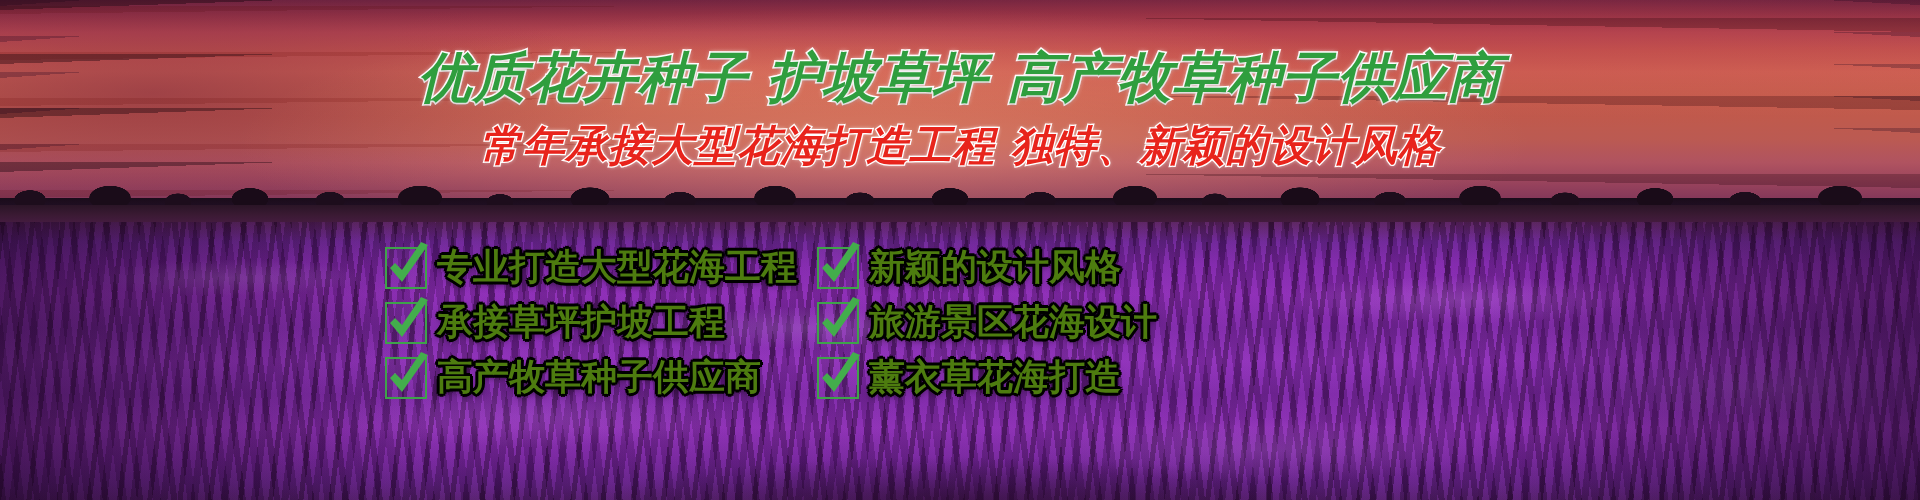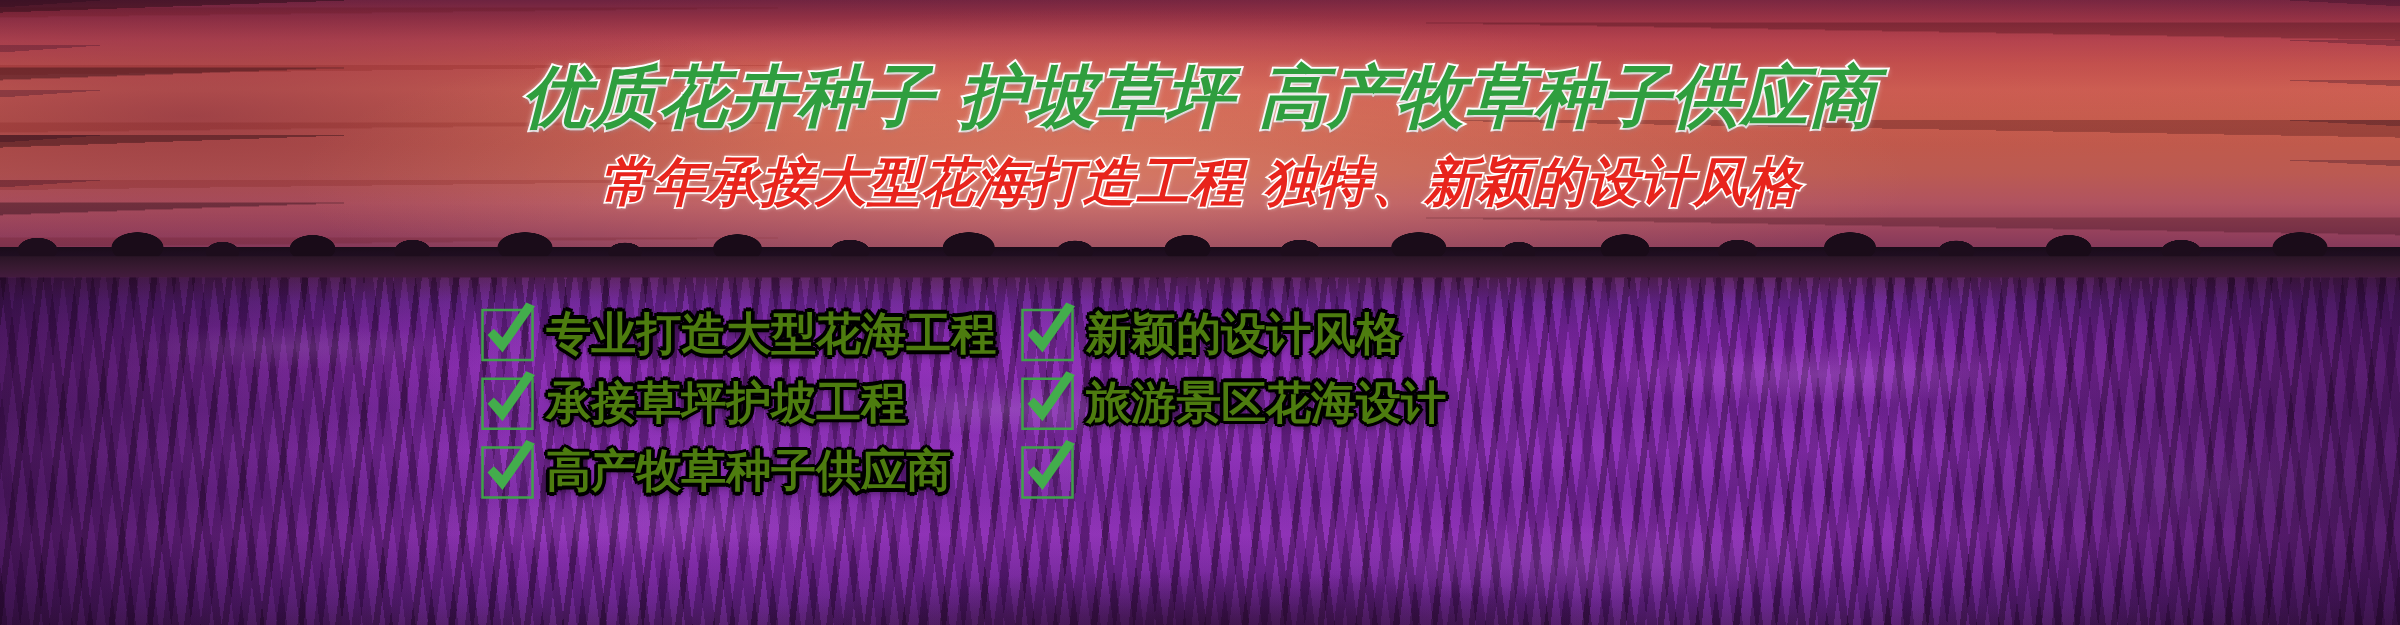--- a/index.html
+++ b/index.html
@@ -313,17 +313,18 @@
         </span>
         <span class="check-label">高产牧草种子供应商</span>
       </div>
 
       <div class="check-item">
         <span class="check-box">
           <svg viewBox="0 0 54 54" aria-hidden="true">
             <path d="M9 28 L21 42 L47 5 L40 2 L21 30 L14 23 Z" fill="#43ad4c"></path>
           </svg>
         </span>
+        <span class="check-label">薰衣草花海打造</span>
       </div>
 
     </div>
   </div>
 </div>
 
 </body></html>

